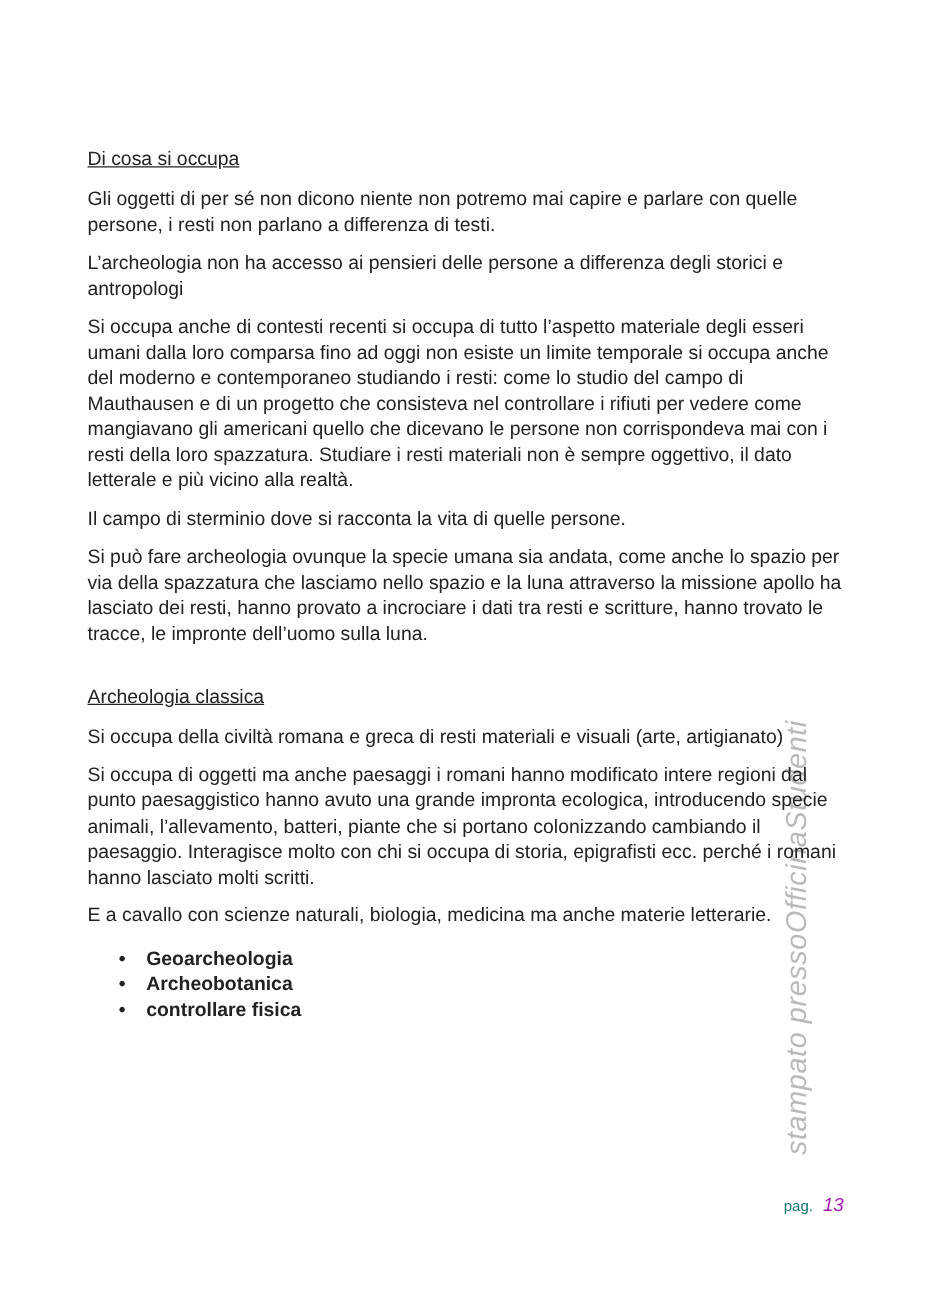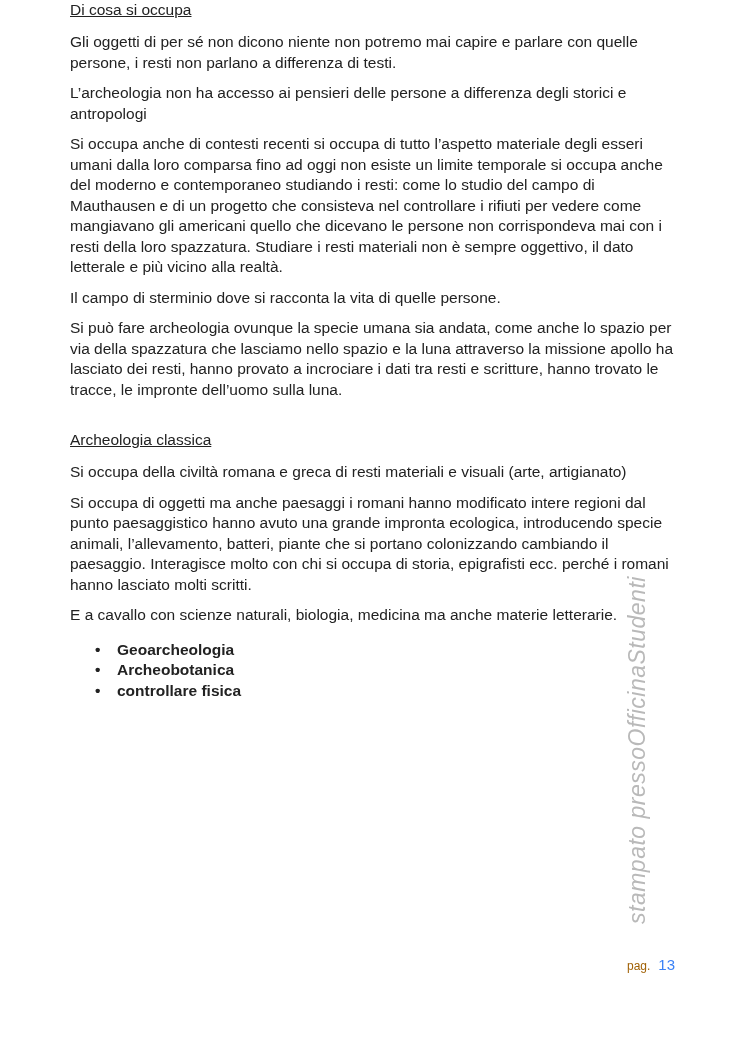--- a/index.html
+++ b/index.html
@@ -30,20 +30,21 @@
     letter-spacing: 0.5px;
     white-space: nowrap;
     z-index: 0;
     user-select: none;
   }
   .content {
     position: absolute;
     left: 70px;
     top: 0;
     width: 606px;
+    padding-top: 118px;
     z-index: 1;
     color: #222222;
     font-size: 15.5px;
     line-height: 20.5px;
   }
   .heading {
     font-size: 15.5px;
     font-weight: normal;
     text-decoration: underline;
     margin: 0 0 12px 0;
@@ -76,25 +77,26 @@
     position: absolute;
     right: 69px;
     top: 956px;
     z-index: 1;
     display: flex;
     align-items: baseline;
     gap: 8px;
   }
   .footer .pag {
     font-size: 12px;
-    color: #a16207;
+    color: #0f766e;
   }
   .footer .num {
     font-size: 15px;
-    color: #3b82f6;
+    color: #a21caf;
+    font-style: italic;
   }
 </style>
 </head>
 <body>
 
 <div class="page">
 
   <div class="watermark">stampato pressoOfficinaStudenti</div>
 
   <main class="content">

